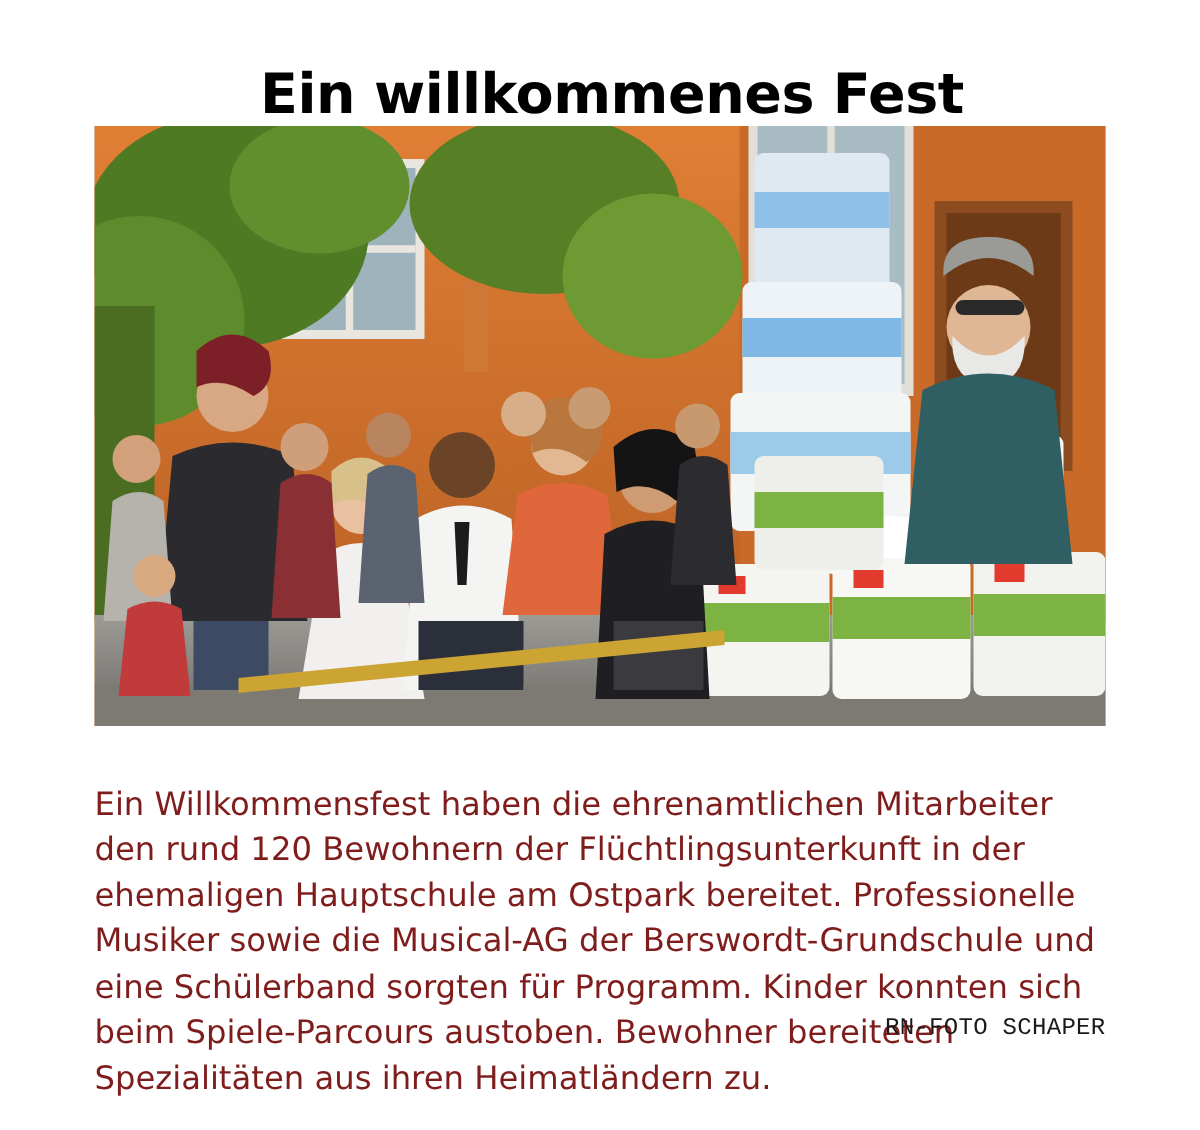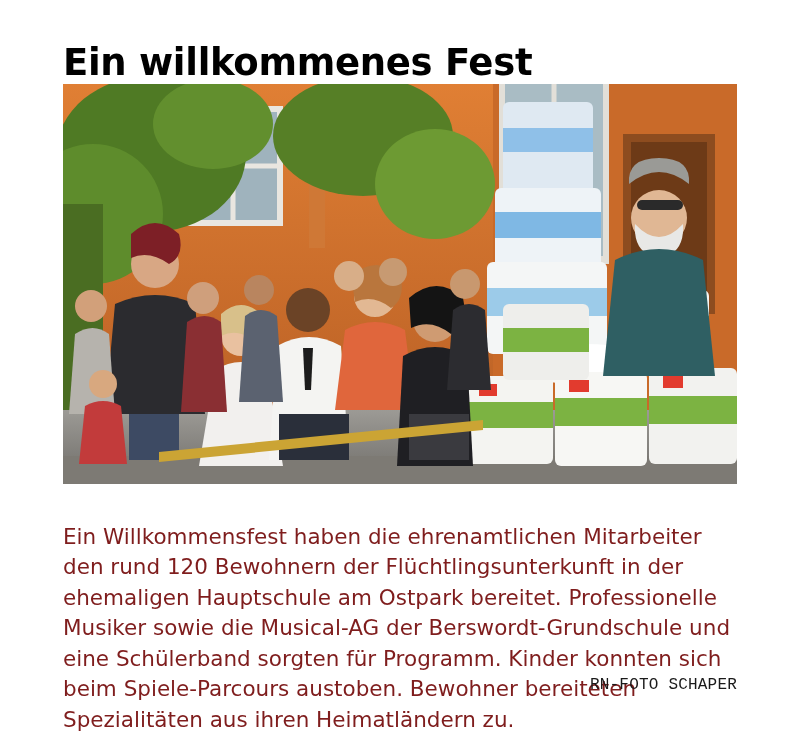--- a/index.html
+++ b/index.html
@@ -24,20 +24,21 @@
     position: absolute;
     left: 63px;
     top: 16px;
     width: 690px;
     font-family: "DejaVu Sans", sans-serif;
     font-weight: bold;
     font-size: 37px;
     line-height: 44px;
     letter-spacing: -0.3px;
     color: #000000;
+    text-align: center;
   }
   .photo {
     position: absolute;
     left: 63px;
     top: 84px;
     width: 674px;
     height: 400px;
     overflow: hidden;
     background: #b9763d;
   }

